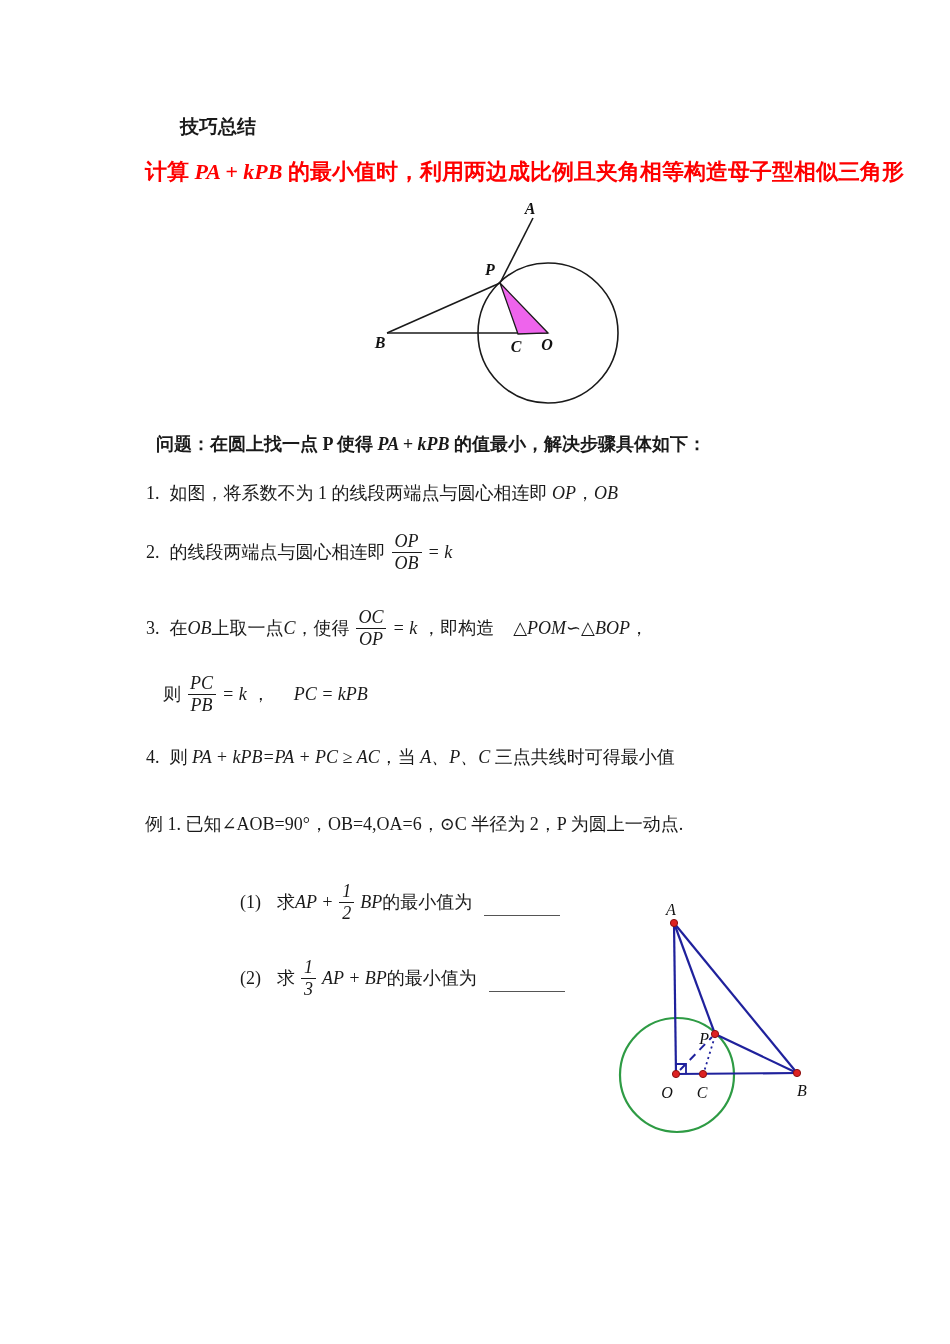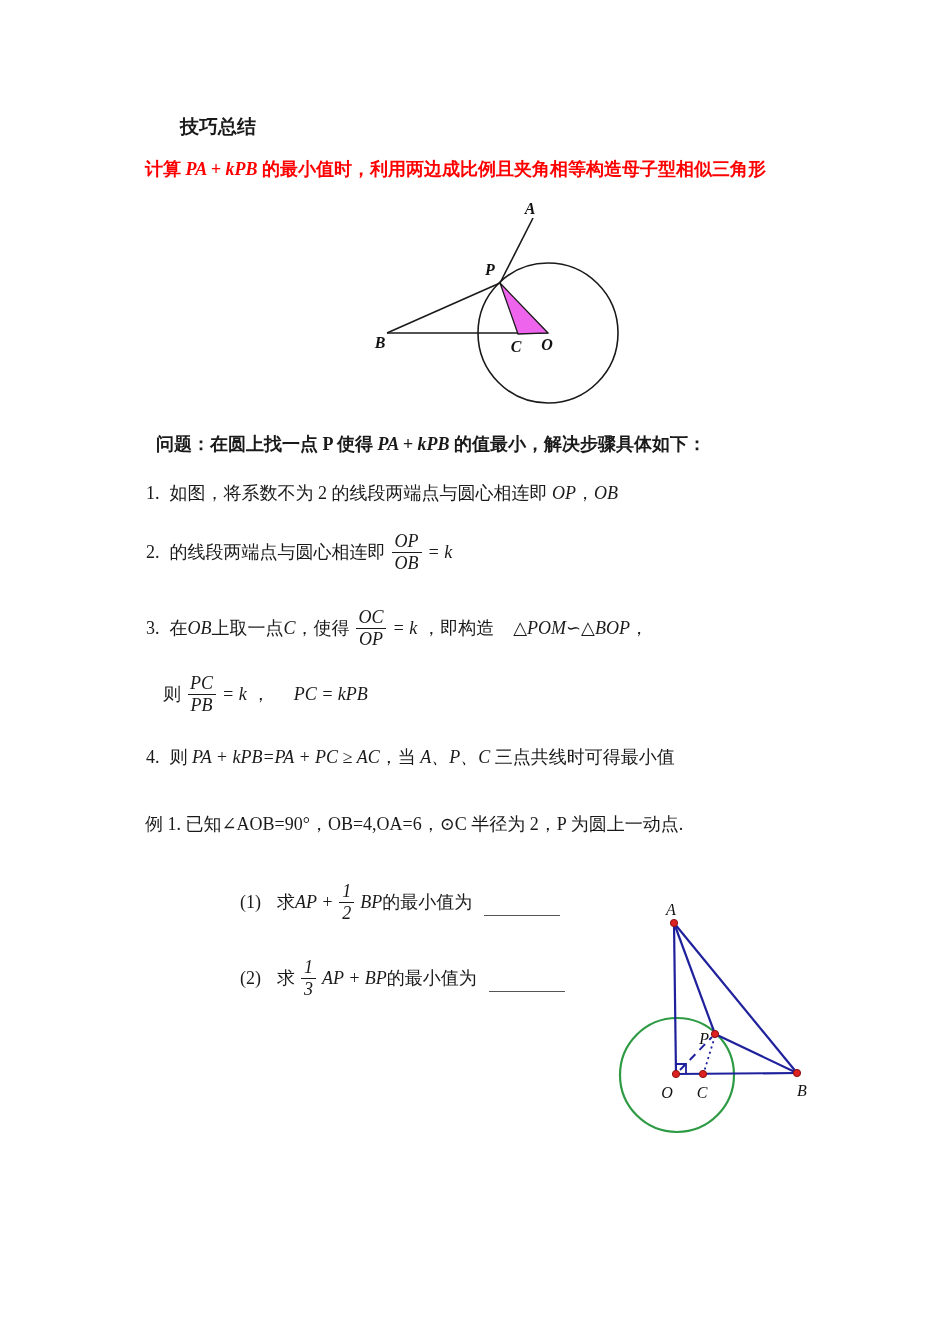--- a/index.html
+++ b/index.html
@@ -25,21 +25,21 @@
   svg text{font-family:"Liberation Serif","DejaVu Serif",serif;font-style:italic;font-size:16px;fill:#111;}
   .fig1 text{font-weight:bold;}
 </style>
 </head>
 <body>
 
 <div class="page">
 
   <div class="abs bold" style="left:144px;top:114px;font-size:19px;margin-left:36px;">技巧总结</div>
 
-  <div class="abs red" style="left:145px;top:157px;font-size:18px;">
+  <div class="abs red" style="left:145px;top:157px;font-size:22px;">
     <span>计算 </span><span class="m">PA + kPB</span><span> 的最小值时，利用两边成比例且夹角相等构造母子型相似三角形</span>
   </div>
 
   <svg class="fig1 abs" style="left:368px;top:196px;" width="264" height="215" viewBox="0 0 264 215">
     <g fill="none" stroke-width="1.6" stroke="#1a1a1a">
       <circle cx="180" cy="137" r="70"></circle>
       <line x1="19" y1="137" x2="180" y2="137"></line>
       <line x1="19" y1="137" x2="132" y2="87"></line>
       <line x1="132" y1="87" x2="165" y2="22"></line>
     </g>
@@ -49,21 +49,21 @@
     <text x="12" y="152" text-anchor="middle">B</text>
     <text x="148" y="156" text-anchor="middle">C</text>
     <text x="179" y="154" text-anchor="middle">O</text>
   </svg>
 
   <div class="abs bold" style="left:156px;top:432px;">
     <span>问题：在圆上找一点 P 使得 </span><span class="m">PA + kPB</span><span> 的值最小，解决步骤具体如下：</span>
   </div>
 
   <div class="abs" style="left:146px;top:481px;">
-    <span class="num">1.</span><span>如图，将系数不为 2 的线段两端点与圆心相连即 </span><span class="m">OP</span><span>，</span><span class="m">OB</span>
+    <span class="num">1.</span><span>如图，将系数不为 1 的线段两端点与圆心相连即 </span><span class="m">OP</span><span>，</span><span class="m">OB</span>
   </div>
 
   <div class="abs flexline" style="left:146px;top:527px;height:50px;">
     <span class="num">2.</span>
     <span>的线段两端点与圆心相连即</span>
     <span class="frac">
       <span>OP</span>
       <span class="fb">OB</span>
     </span>
     <span class="m">= k</span>

